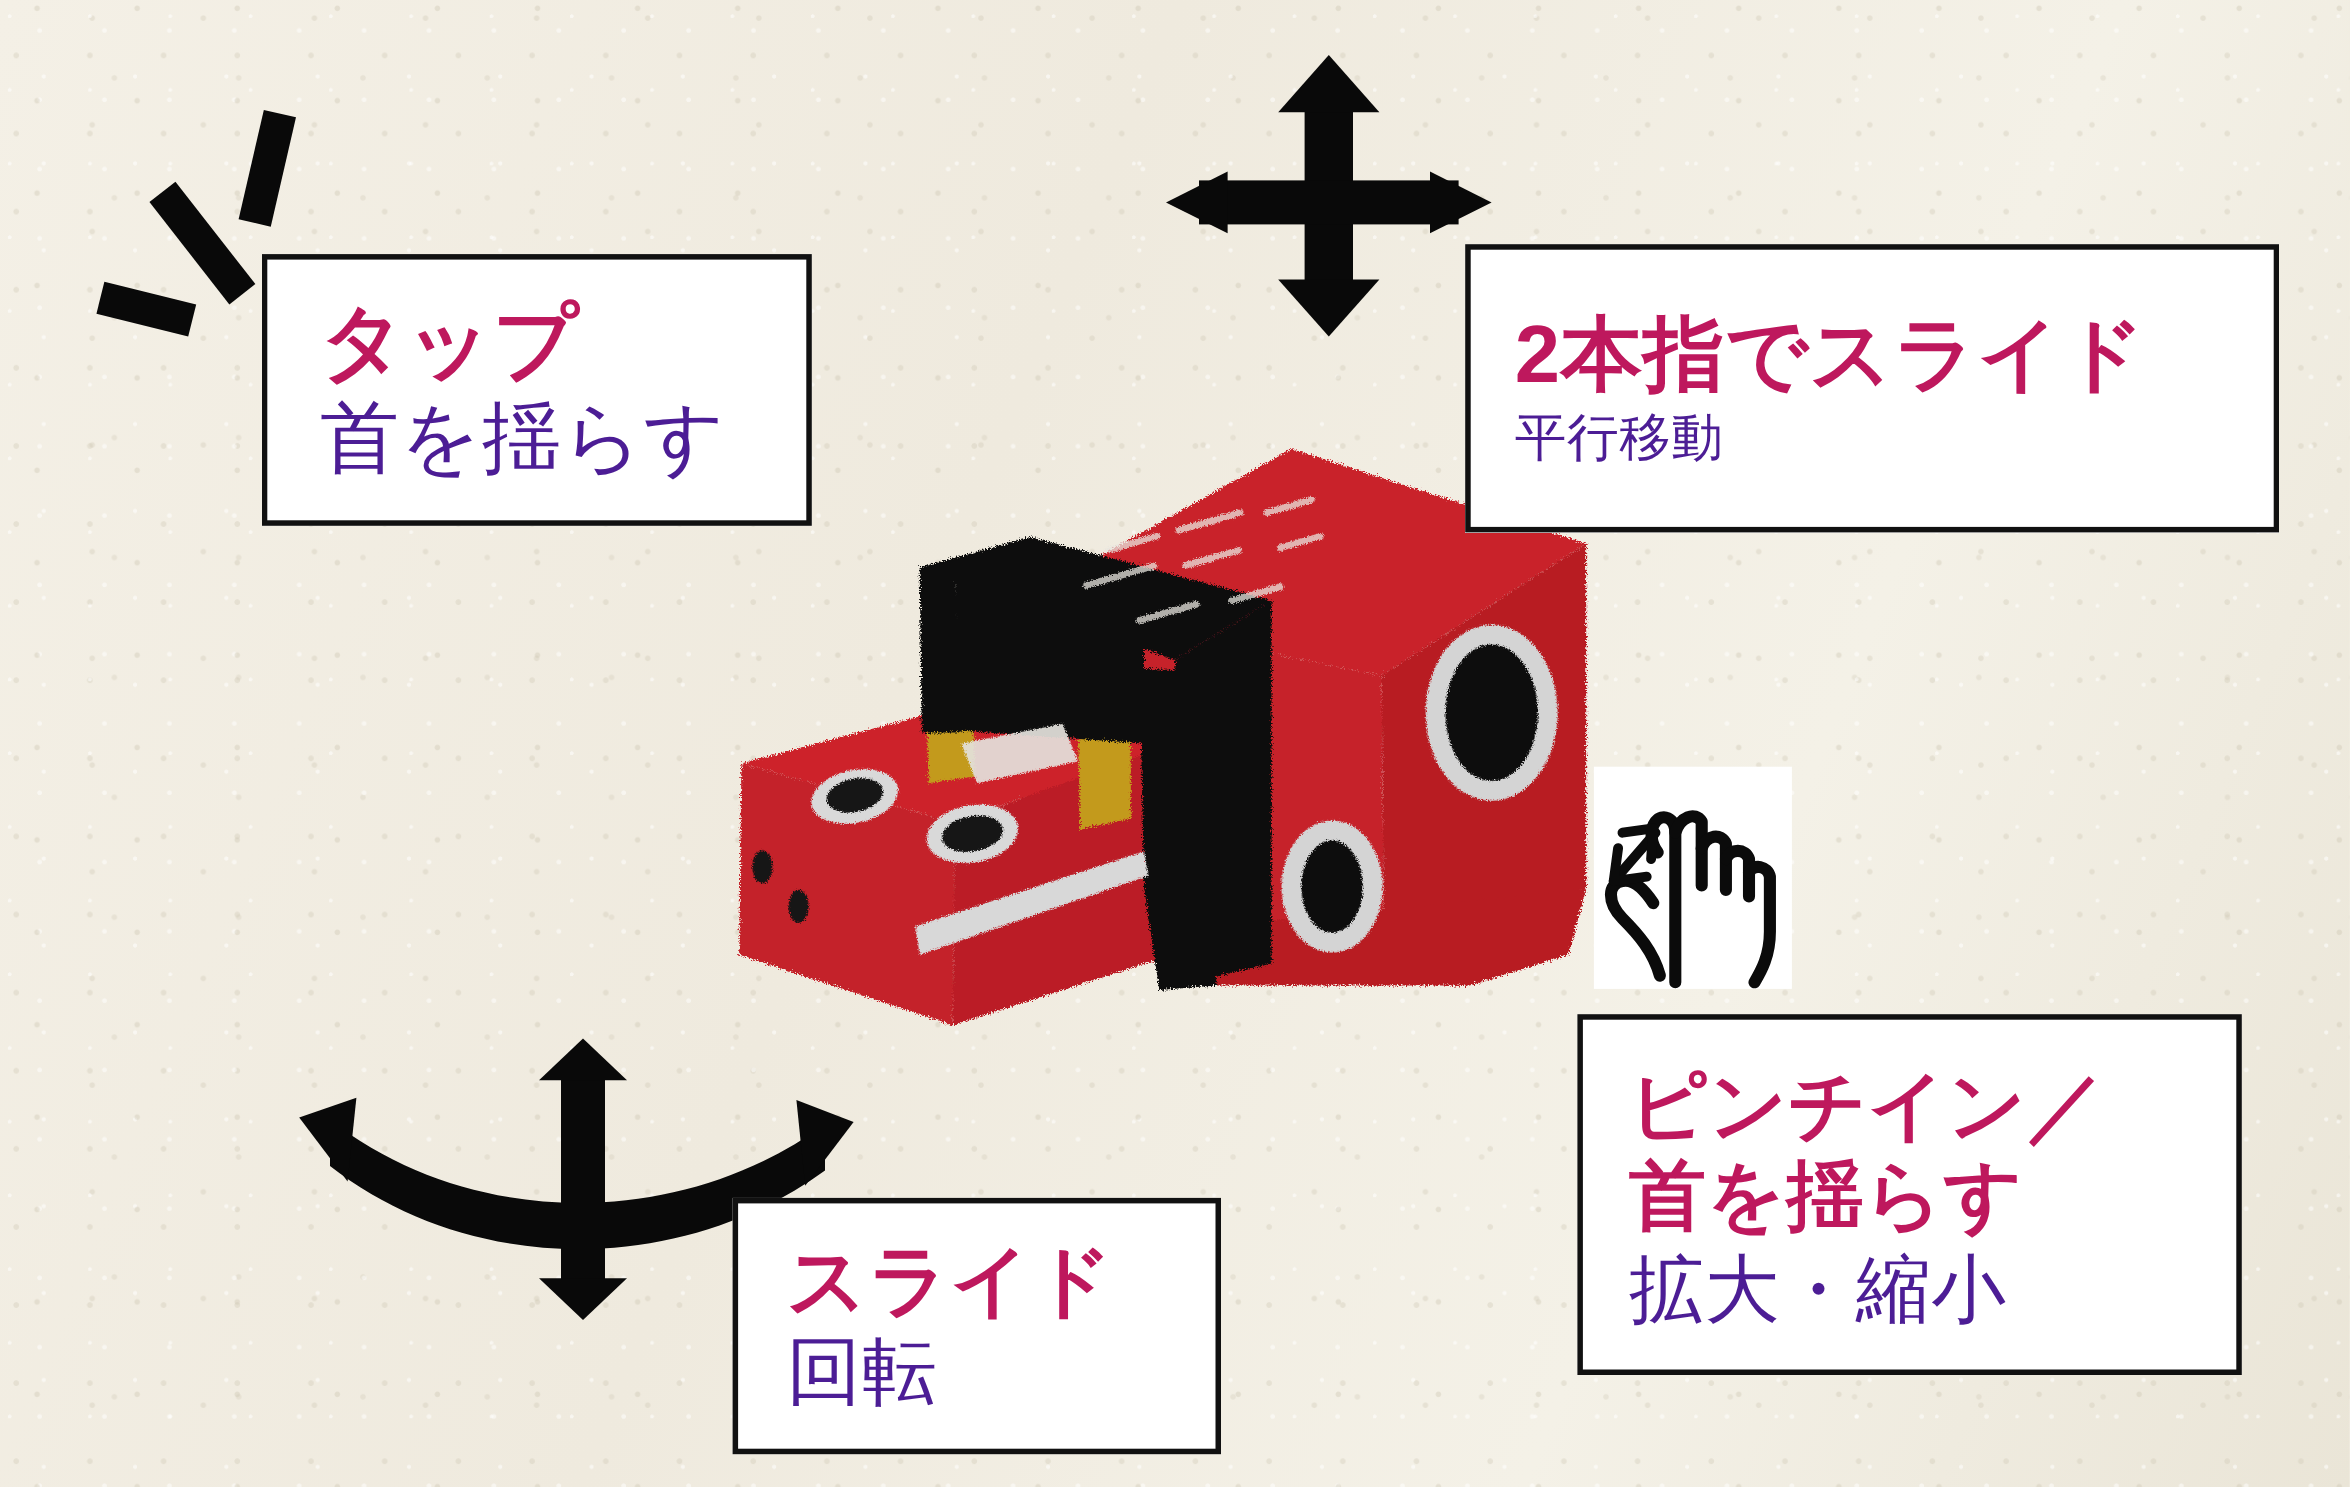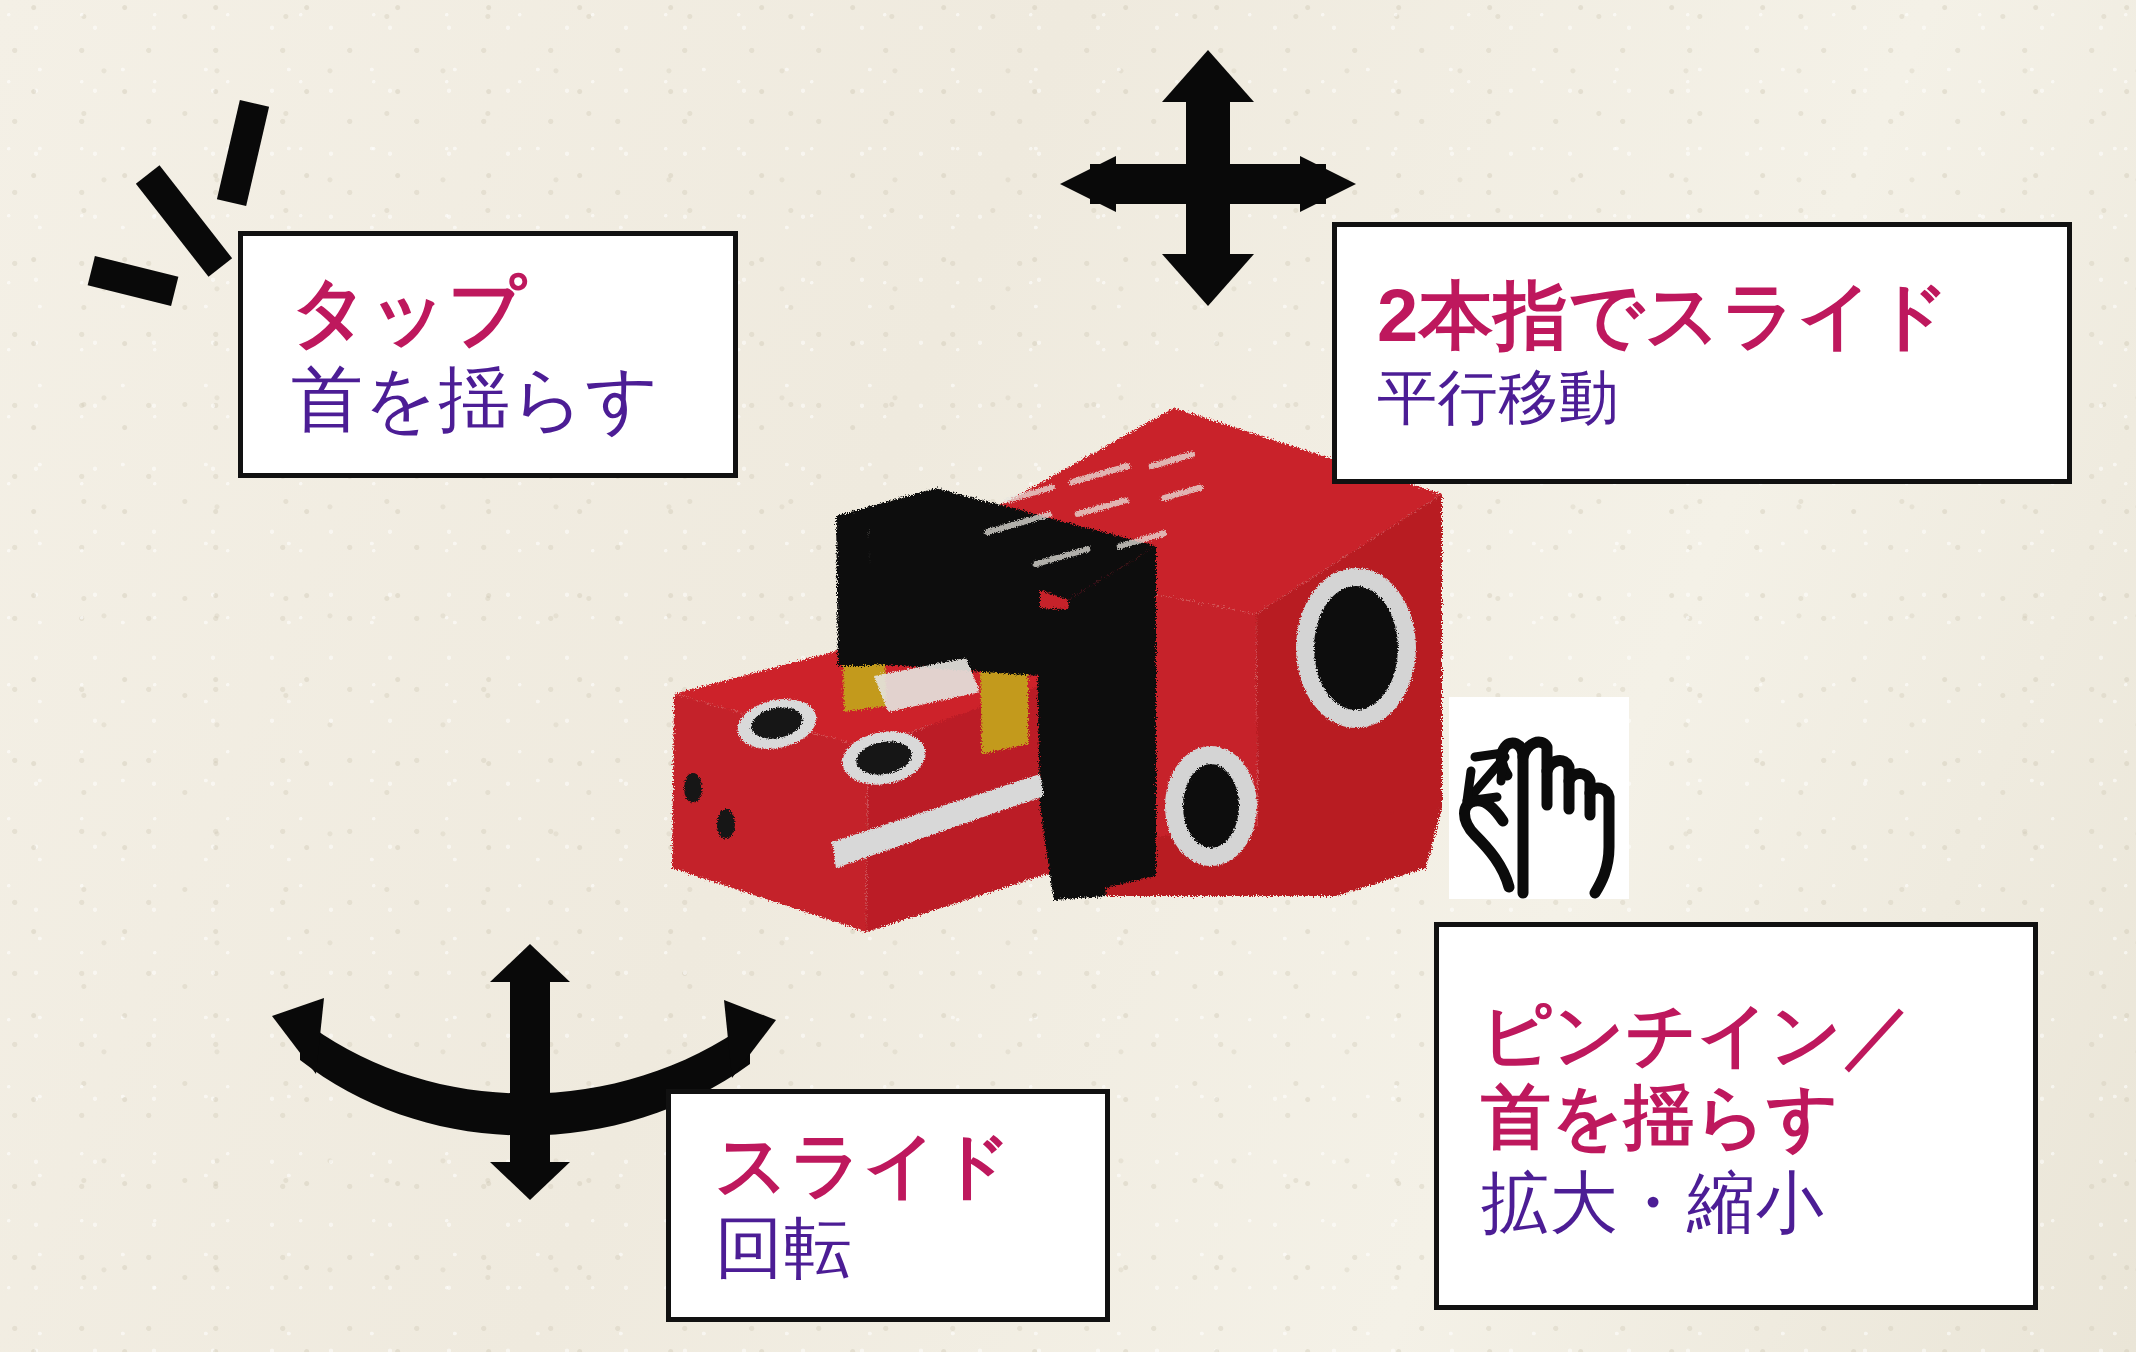--- a/index.html
+++ b/index.html
@@ -50,27 +50,27 @@
     white-space: nowrap;
     line-height: 1.05;
   }
 
   #box-tap      { left: 238px; top: 231px; width: 500px; height: 247px; padding: 0 0 0 48px; }
   #box-tap .cl-title { font-size: 76px; margin-bottom: 10px; }
   #box-tap .cl-sub   { font-size: 72px; }
 
   #box-pan      { left: 1332px; top: 222px; width: 740px; height: 262px; padding: 0 2px 0 40px; }
   #box-pan .cl-title { font-size: 74px; margin-bottom: 12px; }
-  #box-pan .cl-sub   { font-size: 60px; }
+  #box-pan .cl-sub   { font-size: 47px; }
 
   #box-slide    { left: 666px; top: 1089px; width: 444px; height: 233px; padding: 0 0 0 44px; }
   #box-slide .cl-title { font-size: 72px; margin-bottom: 8px; }
   #box-slide .cl-sub   { font-size: 68px; }
 
-  #box-pinch    { left: 1434px; top: 922px; width: 604px; height: 388px; padding: 0 0 0 42px; }
+  #box-pinch    { left: 1434px; top: 922px; width: 604px; height: 328px; padding: 0 0 0 42px; }
   #box-pinch .cl-title { font-size: 70px; line-height: 1.18; }
   #box-pinch .cl-sub   { font-size: 68px; margin-top: 8px; }
 
   
   #tap-burst { position: absolute; left: 96px; top: 96px; width: 210px; height: 220px; }
   #tap-burst i {
     position: absolute;
     background: #090909;
     display: block;
   }

